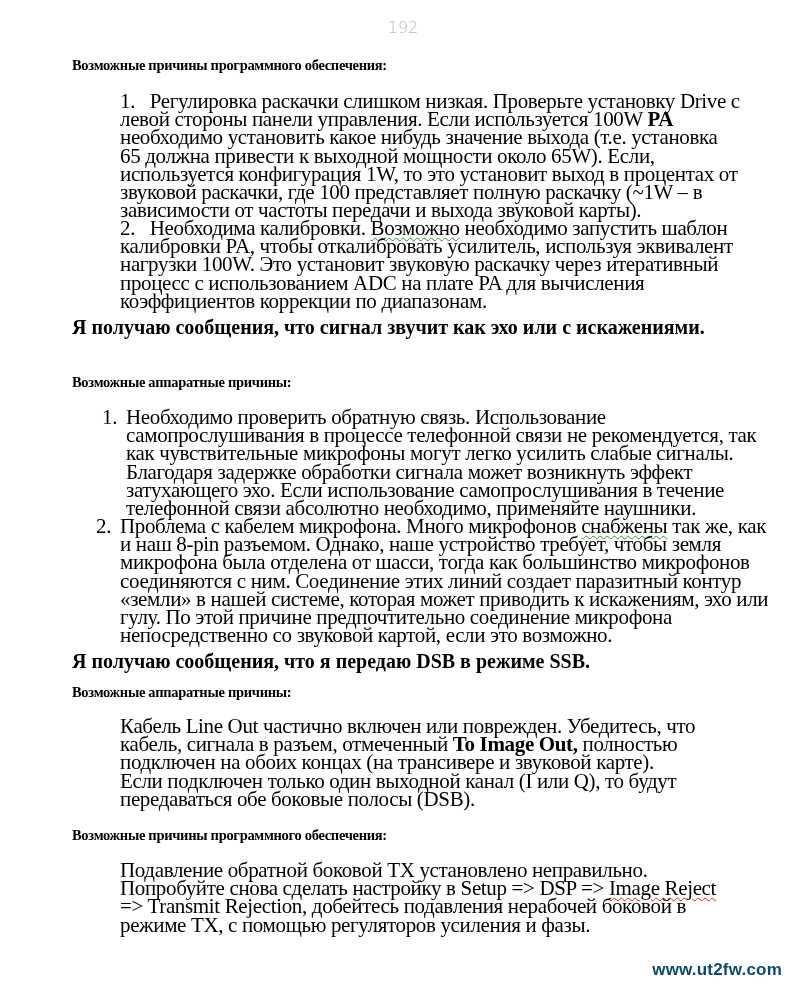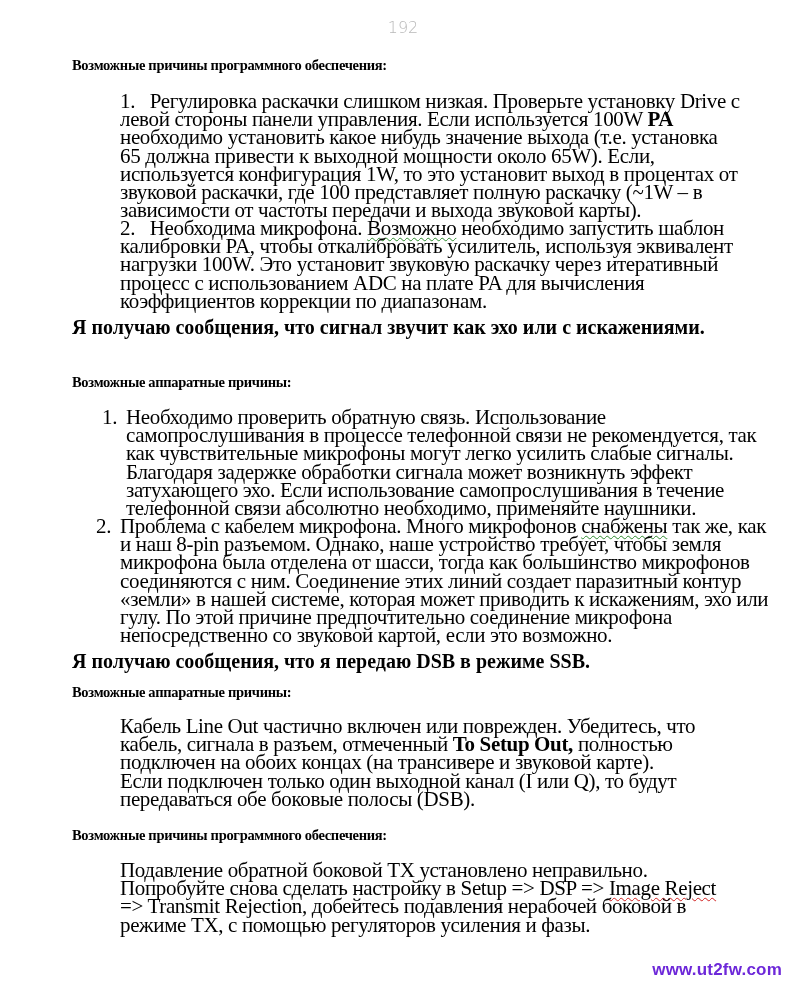--- a/index.html
+++ b/index.html
@@ -30,57 +30,57 @@
       margin-top: 16px;
     }
     .squig-red {
       text-decoration: underline wavy #d02020; text-underline-offset: 2px;
       text-decoration-thickness: 1px;
       text-align: center;
     }
     .watermark {
       position: absolute; right: 24px; top: 960px;
       font-family: "Liberation Sans", sans-serif; font-weight: bold;
-      font-size: 17px; color: #6d28d9; letter-spacing: 0.2px;
+      font-size: 17px; color: #0c4a6e; letter-spacing: 0.2px;
     }
     .hang { text-indent: -24px; padding-left: 24px; }
   </style>
 </head>
 <body>
 
 <div class="page-number">192</div>
 
 <div class="subhead" style="top:57px;">Возможные причины программного обеспечения:</div>
 
 <div class="para" style="left:120px; top:92px; width:620px; text-indent:0;">
   <span class="num">1.</span>&nbsp;&nbsp;&nbsp;<span>Регулировка раскачки слишком низкая. Проверьте установку Drive с левой стороны панели управления. Если используется 100W </span><b>PA</b><span> необходимо установить какое нибудь значение выхода (т.е. установка 65 должна привести к выходной мощности около  65W). Если, используется конфигурация 1W, то  это    установит   выход в  процентах от звуковой раскачки, где 100 представляет полную раскачку (~1W – в зависимости от частоты передачи и выхода звуковой карты).</span>
 </div>
 
 <div class="para" style="left:120px; top:219px; width:622px;">
-  <span class="num">2.</span>&nbsp;&nbsp;&nbsp;<span>Необходима микрофона. </span><span class="squig">Возможно</span><span> необходимо запустить шаблон калибровки PA, чтобы откалибровать усилитель, используя эквивалент нагрузки 100W. Это установит звуковую раскачку через итеративный процесс с использованием ADC на плате PA для вычисления коэффициентов коррекции по диапазонам.</span>
+  <span class="num">2.</span>&nbsp;&nbsp;&nbsp;<span>Необходима калибровки. </span><span class="squig">Возможно</span><span> необходимо запустить шаблон калибровки PA, чтобы откалибровать усилитель, используя эквивалент нагрузки 100W. Это установит звуковую раскачку через итеративный процесс с использованием ADC на плате PA для вычисления коэффициентов коррекции по диапазонам.</span>
 </div>
 
 <div class="h2" style="top:314px;">Я получаю сообщения, что сигнал звучит как эхо или с искажениями.</div>
 
 <div class="subhead" style="top:374px;">Возможные аппаратные причины:</div>
 
 <div class="para hang" style="left:102px; top:408px; width:640px;">
   <span class="num" style="width:24px; text-indent:0;">1.</span><span>Необходимо проверить обратную связь.   Использование    самопрослушивания   в процессе телефонной связи не рекомендуется, так как чувствительные микрофоны могут легко усилить слабые сигналы. Благодаря задержке обработки сигнала может возникнуть эффект затухающего эхо.   Если   использование     самопрослушивания   в течение телефонной связи абсолютно необходимо, применяйте наушники.</span>
 </div>
 
 <div class="para hang" style="left:96px; top:517px; width:654px;">
   <span class="num" style="width:24px; text-indent:0;">2.</span><span>Проблема с кабелем микрофона.  Много  микрофонов   </span><span class="squig">снабжены</span><span>  так же,  как и  наш  8-pin разъемом. Однако, наше устройство требует, чтобы земля микрофона была отделена от шасси, тогда как большинство микрофонов    соединяются с ним.  Соединение этих  линий  создает паразитный  контур «земли» в  нашей системе, которая может приводить к искажениям, эхо или гулу. По этой причине предпочтительно соединение микрофона непосредственно со звуковой картой, если это возможно.</span>
 </div>
 
 <div class="h2" style="top:648px;">Я получаю сообщения, что я передаю DSB в режиме SSB.</div>
 
 <div class="subhead" style="top:684px;">Возможные аппаратные причины:</div>
 
 <div class="para" style="left:120px; top:717px; width:630px;">
-  <span>Кабель Line Out частично включен или поврежден. Убедитесь, что кабель, сигнала в разъем, отмеченный </span><b>To Setup Out,</b><span> полностью подключен на обоих концах (на трансивере и звуковой карте).</span>
+  <span>Кабель Line Out частично включен или поврежден. Убедитесь, что кабель, сигнала в разъем, отмеченный </span><b>To Image Out,</b><span> полностью подключен на обоих концах (на трансивере и звуковой карте).</span>
 </div>
 
 <div class="para" style="left:120px; top:772px; width:620px;">Если подключен только один выходной канал (I или Q), то будут передаваться обе боковые полосы (DSB).</div>
 
 <div class="subhead" style="top:827px;">Возможные причины программного обеспечения:</div>
 
 <div class="para" style="left:120px; top:861px; width:610px;">
   <span>Подавление обратной боковой TX установлено неправильно. Попробуйте снова сделать настройку в Setup =&gt; DSP =&gt; </span><span class="squig-red">Image Reject</span><span> =&gt; Transmit Rejection, добейтесь подавления нерабочей боковой в режиме TX, с помощью регуляторов усиления и фазы.</span>
 </div>
 

